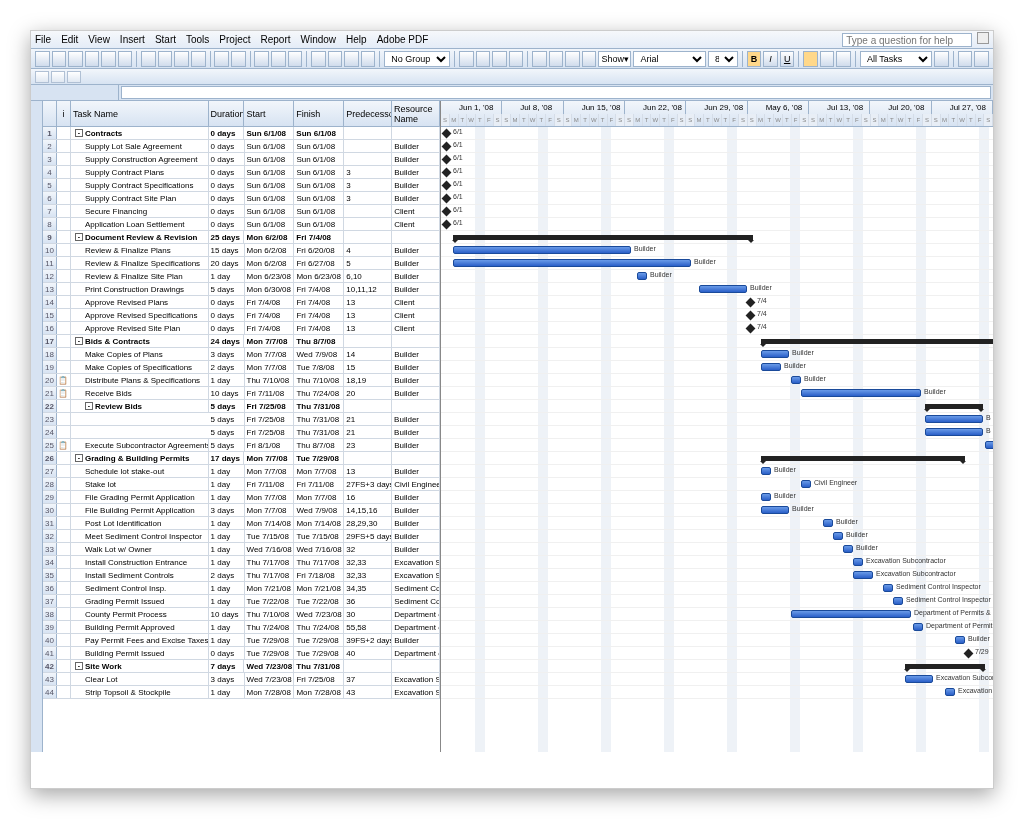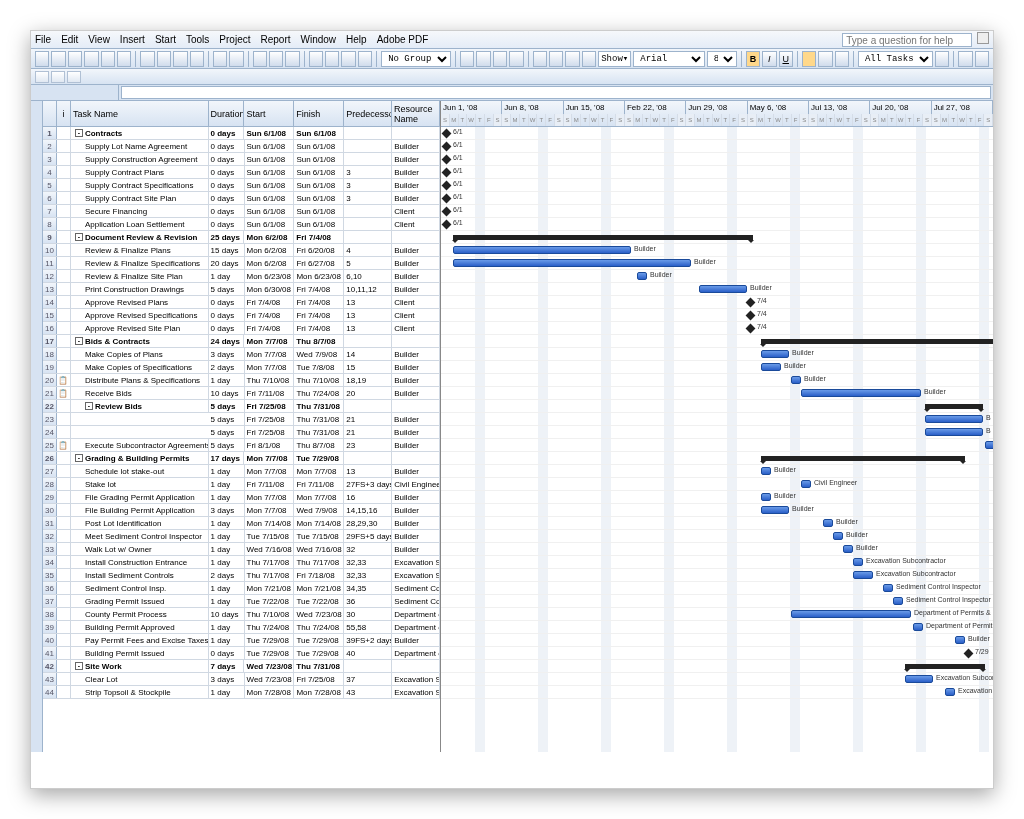--- a/index.html
+++ b/index.html
@@ -13,21 +13,21 @@
 .titlebar .wc .close { background: #c0392b; }
 .menubar { height: 18px; background: linear-gradient(#f6f8fb,#e4ecf7); border-bottom: 1px solid #9db3cc; display: flex; align-items: center; padding: 0 4px; gap: 10px; font-size: 10px; }
 .menubar span { text-decoration: underline; text-decoration-style: dotted; text-decoration-color: transparent; }
 .menubar .help-search { margin-left: auto; }
 .menubar .help-search input { font-size: 10px; width: 130px; height: 14px; border: 1px solid #9db3cc; padding: 0 3px; }
 .menubar .mini { width: 12px; height: 12px; background: #eee; border: 1px solid #999; display:inline-block; margin-left:2px; }
 .toolbar { height: 20px; background: linear-gradient(#f2f6fb,#d7e3f2); border-bottom: 1px solid #9db3cc; display: flex; align-items: center; gap: 2px; padding: 0 4px; }
 .toolbar .tb { width: 16px; height: 16px; background: linear-gradient(#fff,#d0dcec); border: 1px solid #9db3cc; }
 .toolbar .sep { width: 1px; height: 16px; background: #9db3cc; margin: 0 2px; }
 .toolbar select, .toolbar .dd { font-size: 9px; height: 16px; border: 1px solid #9db3cc; background: #fff; padding: 0 2px; }
-.toolbar .dd { display: inline-flex; align-items: center; font-family: Liberation Mono, monospace; }
+.toolbar .dd { display: inline-flex; align-items: center; }
 .toolbar2 { height: 16px; background: linear-gradient(#f2f6fb,#d7e3f2); border-bottom: 1px solid #9db3cc; display:flex; align-items:center; padding:0 4px; gap:2px;}
 .toolbar2 .tb { width: 14px; height: 12px; background: linear-gradient(#fff,#e0e8f2); border: 1px solid #b0c0d4; }
 .white-strip { height: 16px; background:#d7e3f2; border-bottom:1px solid #9db3cc; display:flex; }
 .white-strip .lead { width: 88px; background:#d7e3f2; border-right:1px solid #9db3cc; }
 .white-strip .field { flex:1; margin:1px 2px; background:#fff; border:1px solid #9db3cc; }
 
 .content { display: flex; height: calc(100% - 106px); }
 .sidebar-strip { width: 12px; background:#d7e3f2; border-right:1px solid #9db3cc; writing-mode: vertical-rl; text-align:center; font-size:8px; color:#888; }
 
 .left-pane { width: 398px; overflow: hidden; border-right: 1px solid #888; }
@@ -48,21 +48,21 @@
 .grid-row .col-ind { background: linear-gradient(#f2f6fb,#d7e3f2); border-right:1px solid #9db3cc; justify-content:center; color:#556; }
 .grid-row.bold { font-weight: bold; }
 .grid-row .indent0 { padding-left: 4px; }
 .grid-row .indent1 { padding-left: 14px; }
 .grid-row .indent2 { padding-left: 24px; margin-top: 12px; }
 .tree-toggle { display:inline-block; width:8px; height:8px; border:1px solid #666; line-height:6px; text-align:center; font-size:7px; margin-right:2px; color:#333; }
 
 .right-pane { flex: 1; overflow: hidden; position: relative; }
 .time-header { height: 26px; background: linear-gradient(#f2f6fb,#d7e3f2); border-bottom:1px solid #9db3cc; display:flex; flex-direction:column; }
 .time-row { flex:1; display:flex; }
-.time-row .wk { flex:1; border-right:1px solid #9db3cc; padding-left:2px; font-size:8px; display:flex; align-items:center; overflow:hidden; }
+.time-row .wk { flex:1; border-right:1px solid #9db3cc; padding-left:18px; font-size:8px; display:flex; align-items:center; overflow:hidden; }
 .time-row2 { display:flex; flex:1; font-size:6px; color:#888; }
 .time-row2 .d { flex:1; border-right:1px solid #d5dde8; display:flex; align-items:center; justify-content:center; overflow:hidden; }
 .time-row2 .we { background:#e8eef6; }
 
 .gantt-area { height: calc(100% - 26px); overflow:hidden; position:relative; background: repeating-linear-gradient(to right, #fff 0, #fff 34px, #eef2f7 34px, #eef2f7 44px, #fff 44px, #fff 63px); }
 .gantt-row { height: 13px; border-bottom: 1px solid #f0f0f0; position: relative; }
 .summary-bar { position:absolute; height:5px; top:4px; background:#222; }
 .summary-bar:before, .summary-bar:after { content:''; position:absolute; top:5px; border-left:3px solid transparent; border-right:3px solid transparent; border-top:3px solid #222; }
 .summary-bar:before { left:-1px; } .summary-bar:after { right:-1px; }
 .task-bar { position:absolute; height:8px; top:2px; background: linear-gradient(#6a9be8,#2a5fc8); border:1px solid #1a4a9a; border-radius:2px; }
@@ -184,21 +184,21 @@
               <div class="col-name indent0"><span class="tree-toggle">-</span>Contracts</div>
               <div class="col-dur">0 days</div>
               <div class="col-start">Sun 6/1/08</div>
               <div class="col-fin">Sun 6/1/08</div>
               <div class="col-pred"></div>
               <div class="col-res"></div>
             </div>
             <div class="grid-row">
               <div class="col-ind">2</div>
               <div class="col-i"></div>
-              <div class="col-name indent1">Supply Lot Name Agreement</div>
+              <div class="col-name indent1">Supply Lot Sale Agreement</div>
               <div class="col-dur">0 days</div>
               <div class="col-start">Sun 6/1/08</div>
               <div class="col-fin">Sun 6/1/08</div>
               <div class="col-pred"></div>
               <div class="col-res">Builder</div>
             </div>
             <div class="grid-row">
               <div class="col-ind">3</div>
               <div class="col-i"></div>
               <div class="col-name indent1">Supply Construction Agreement</div>
@@ -619,23 +619,23 @@
               <div class="col-res">Excavation Sub</div>
             </div>
           </div>
 
     </div>
 
     <div class="right-pane">
       <div class="time-header">
         <div class="time-row" id="week-row">
               <div class="wk">Jun 1, '08</div>
-              <div class="wk">Jun 8, '08</div>
+              <div class="wk">Jul 8, '08</div>
               <div class="wk">Jun 15, '08</div>
-              <div class="wk">Feb 22, '08</div>
+              <div class="wk">Jun 22, '08</div>
               <div class="wk">Jun 29, '08</div>
               <div class="wk">May 6, '08</div>
               <div class="wk">Jul 13, '08</div>
               <div class="wk">Jul 20, '08</div>
               <div class="wk">Jul 27, '08</div>
             </div>
         <div class="time-row2" id="day-row">
               <div class="d we">S</div>
               <div class="d">M</div>
               <div class="d">T</div>

